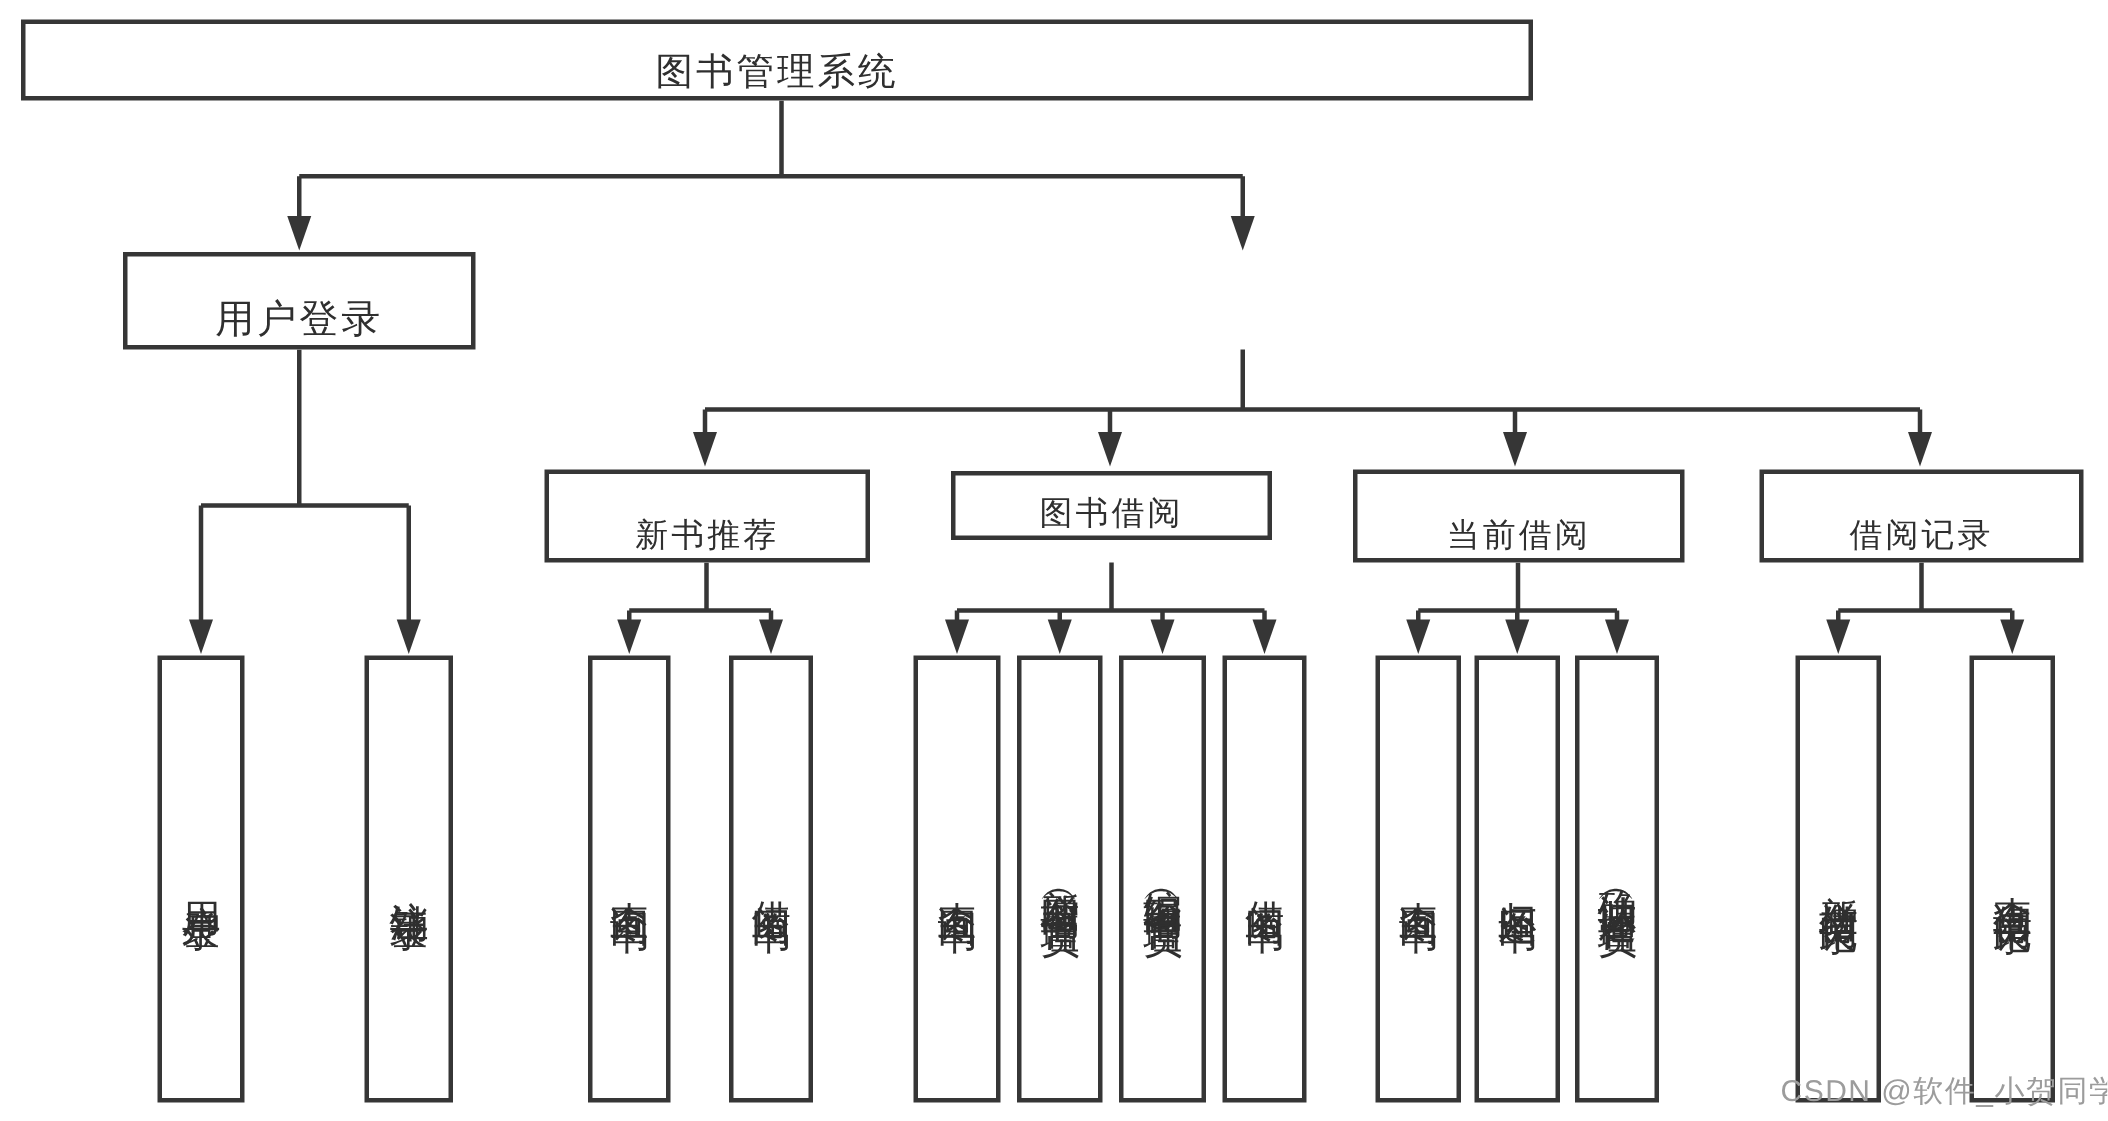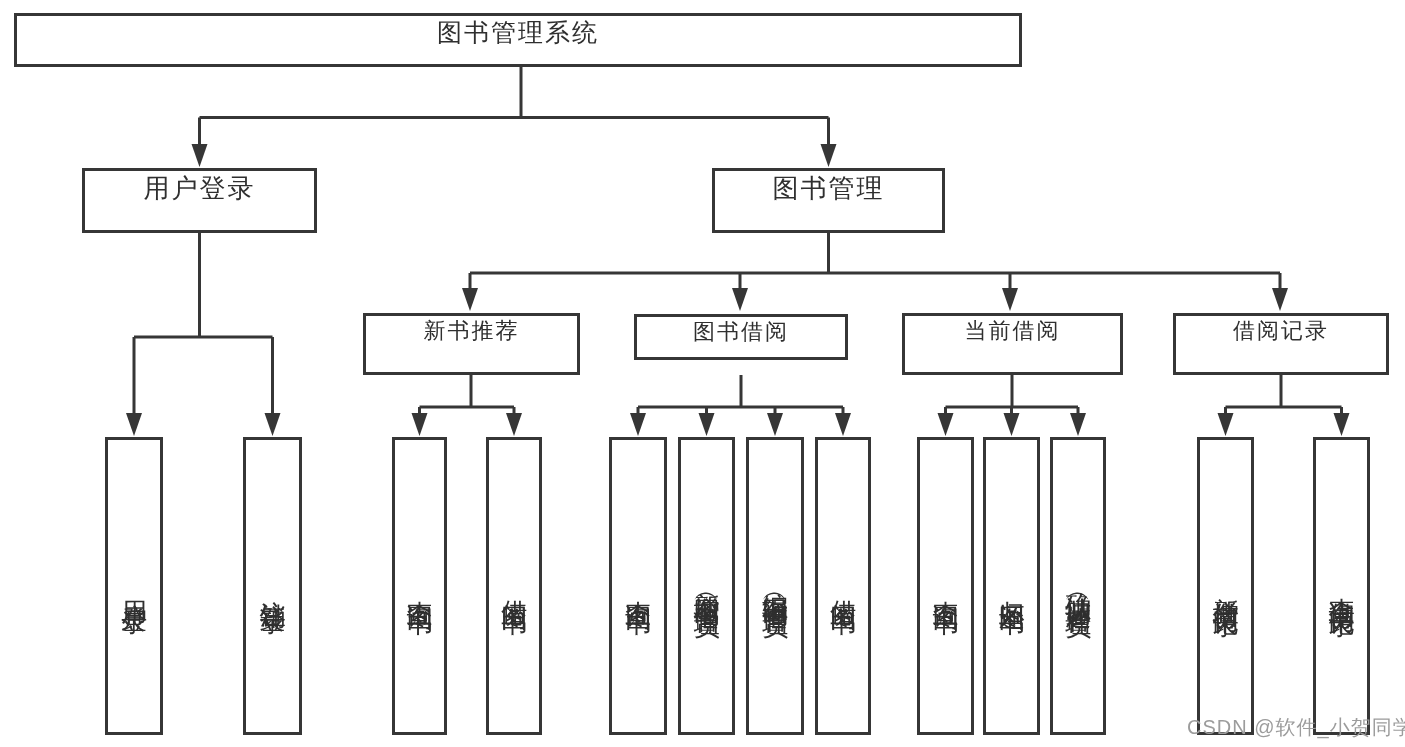--- a/index.html
+++ b/index.html
@@ -12,21 +12,21 @@
   }
   #wires{position:absolute;left:0;top:0;z-index:1;}
   .box{
     position:absolute;
     box-sizing:border-box;
     border:3px solid #363636;
     background:#ffffff;
     z-index:2;
   }
   .hbox{
-    display:flex;align-items:flex-start;justify-content:center;
+    display:flex;align-items:flex-end;justify-content:center;
     color:#2f2f2f;
     letter-spacing:2px;
   }
   .lvl1{font-size:25px;}
   .lvl2{font-size:26px;}
   .lvl3{font-size:22px;}
   .vbox{position:absolute;box-sizing:border-box;border:3px solid #363636;background:#ffffff;z-index:2;}
   .vtext{
     position:absolute;left:50%;top:50%;
     transform:translate(-50%,-50%);
@@ -93,23 +93,20 @@
     </g>
   </svg>
 
   <div class="box hbox lvl1" style="left:14px;top:13px;width:1008px;height:54px;">
     <span>图书管理系统</span>
   </div>
 
   <div class="box hbox lvl2" style="left:82px;top:168px;width:235px;height:65px;">
     <span>用户登录</span>
   </div>
-  <div class="box hbox lvl2" style="left:712px;top:168px;width:233px;height:65px;">
-    <span>图书管理</span>
-  </div>
 
   <div class="box hbox lvl3" style="left:363px;top:313px;width:217px;height:62px;">
     <span>新书推荐</span>
   </div>
   <div class="box hbox lvl3" style="left:634px;top:314px;width:214px;height:46px;">
     <span>图书借阅</span>
   </div>
   <div class="box hbox lvl3" style="left:902px;top:313px;width:221px;height:62px;">
     <span>当前借阅</span>
   </div>

